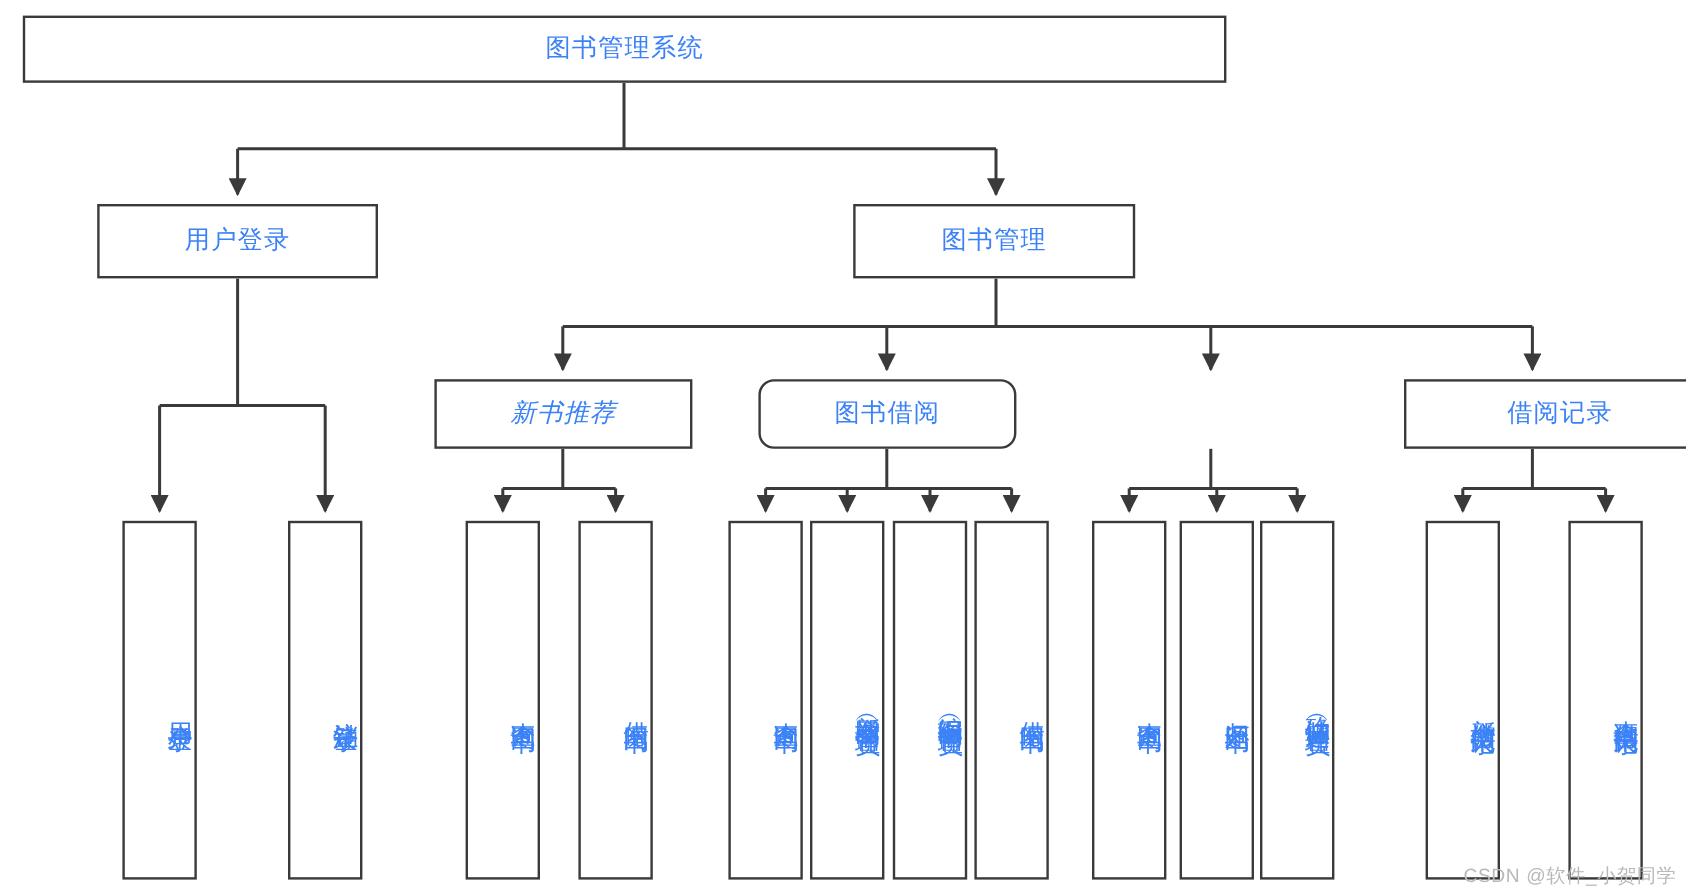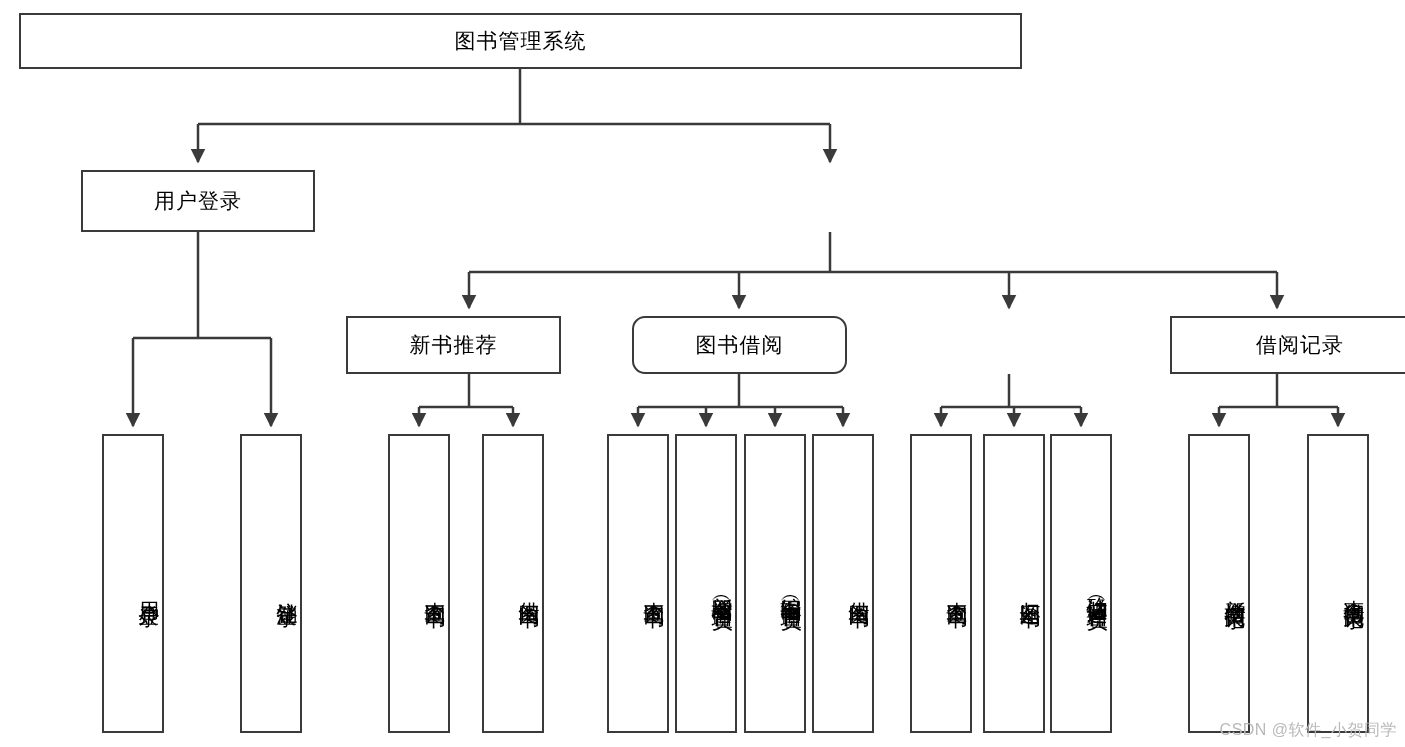--- a/index.html
+++ b/index.html
@@ -26,21 +26,21 @@
     pointer-events: none;
   }
   .node {
     position: absolute;
     box-sizing: border-box;
     background: #ffffff;
     border: 2px solid #3a3a3a;
     display: flex;
     align-items: center;
     justify-content: center;
-    color: #000000;
+    color: #3b82f6;
   }
   .node.horiz {
     font-size: 21px;
     letter-spacing: 1px;
     line-height: 1.2;
   }
   .node.vert {
     writing-mode: vertical-rl;
     text-orientation: upright;
     font-size: 21px;
@@ -122,22 +122,25 @@
     </g>
   </svg>
 
   <div class="node horiz" style="left:19px; top:13px; width:1003px; height:56px;">
     <span>图书管理系统</span>
   </div>
 
   <div class="node horiz" style="left:81px; top:170px; width:234px; height:62px;">
     <span>用户登录</span>
   </div>
+  <div class="node horiz" style="left:711px; top:170px; width:235px; height:62px;">
+    <span>图书管理</span>
+  </div>
 
-  <div class="node horiz" style="left:346px; top:316px; width:215px; height:58px;">
+  <div class="node horiz" style="left:362px; top:316px; width:215px; height:58px;font-style:italic;">
     <span>新书推荐</span>
   </div>
   <div class="node horiz" style="left:632px; top:316px; width:215px; height:58px;border-radius:13px;">
     <span>图书借阅</span>
   </div>
   <div class="node horiz" style="left:1170px; top:316px; width:260px; height:58px;">
     <span>借阅记录</span>
   </div>
 
   <div class="node vert" style="left:102px; top:434px; width:62px; height:299px;">

